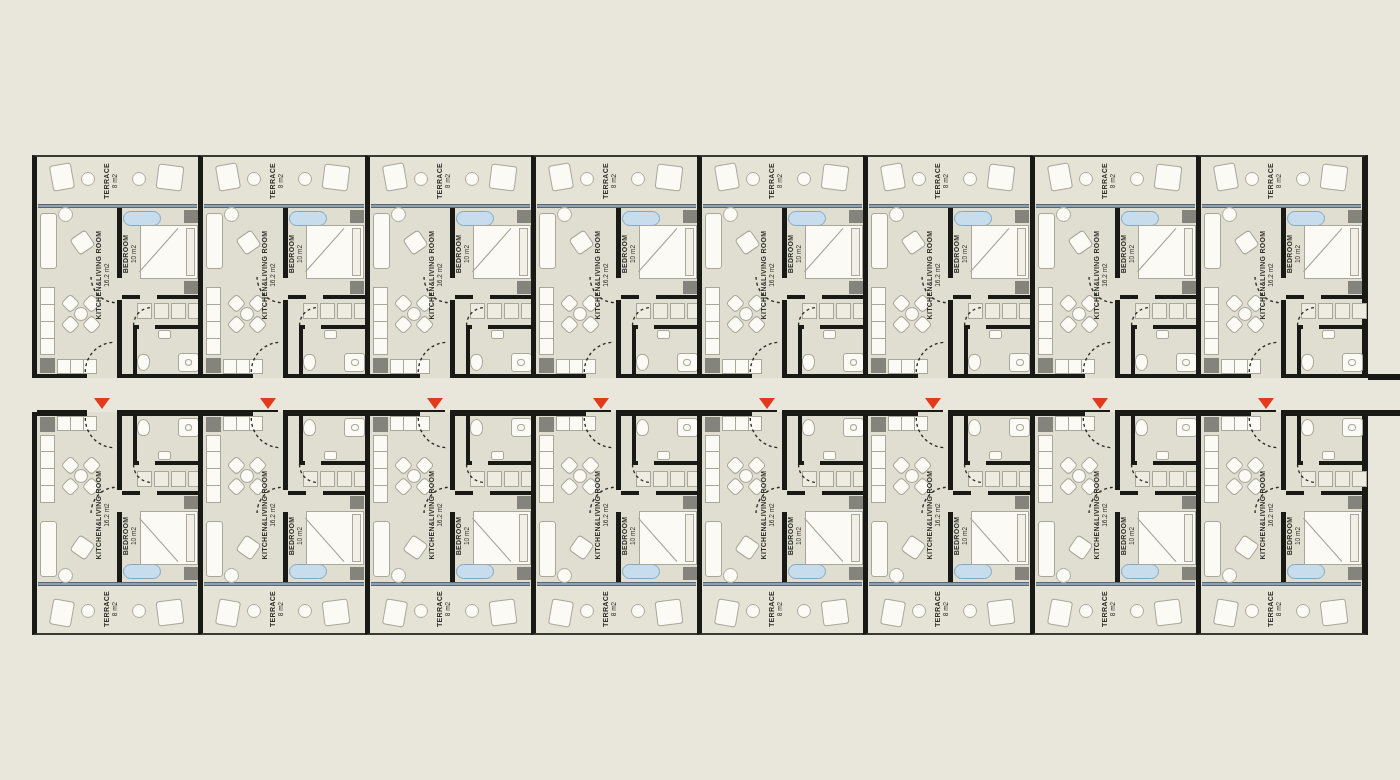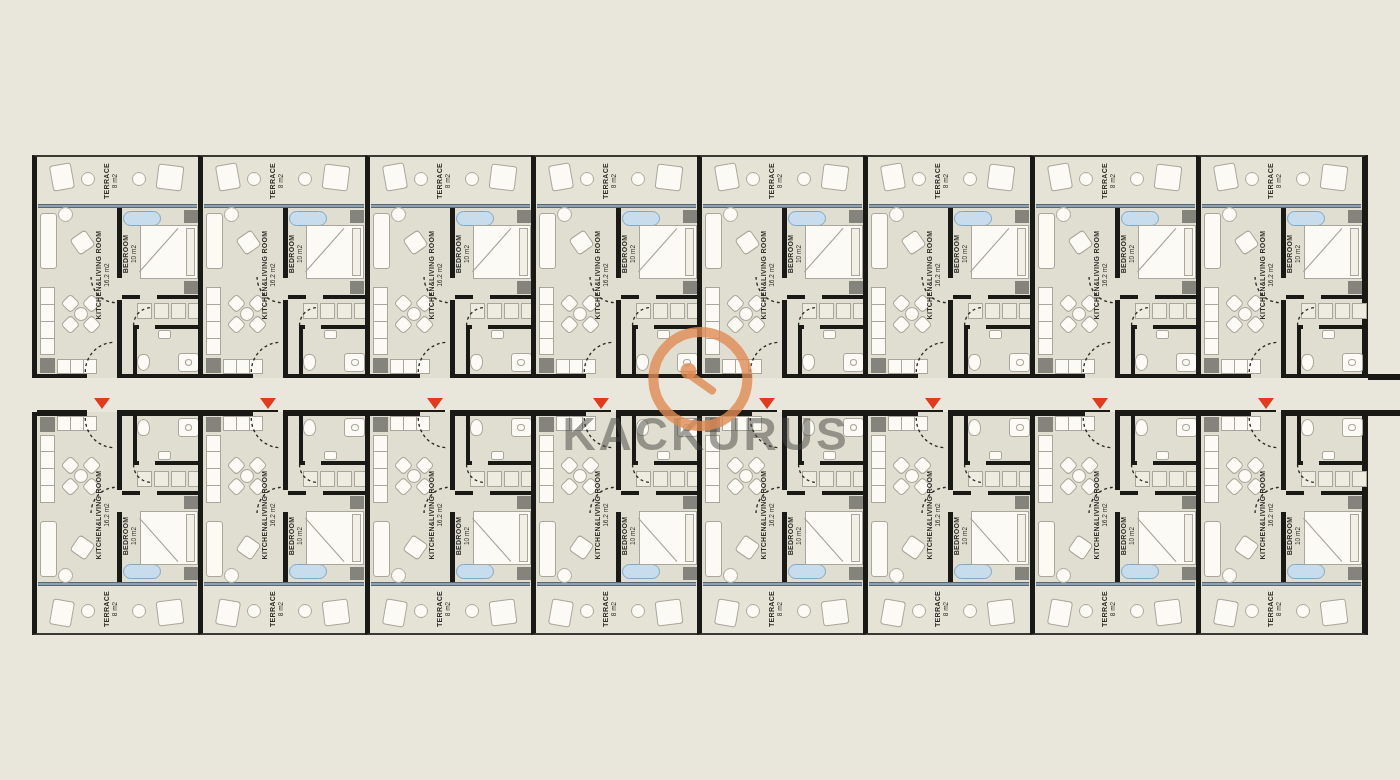--- a/index.html
+++ b/index.html
@@ -1254,21 +1254,14 @@
       <path class="dash" d="M50 217 A30 30 0 0 1 80 187"></path>
       <path class="dash" d="M100 170 A18 18 0 0 1 118 152"></path>
       <path class="dash" d="M56 121 A26 26 0 0 0 82 147"></path>
       <line class="thin" x1="106" y1="116" x2="146" y2="72"></line>
     </svg>
 
     <div class="tri"></div>
   </div>
       </div>
 
-    <div class="wm">
-      <div class="wm-ring">
-        <div class="wm-dot"></div>
-        <div class="wm-swoosh"></div>
-      </div>
-      <div class="wm-text">KACKURUS</div>
-    </div>
   </div>
 </div>
 
 </body></html>

